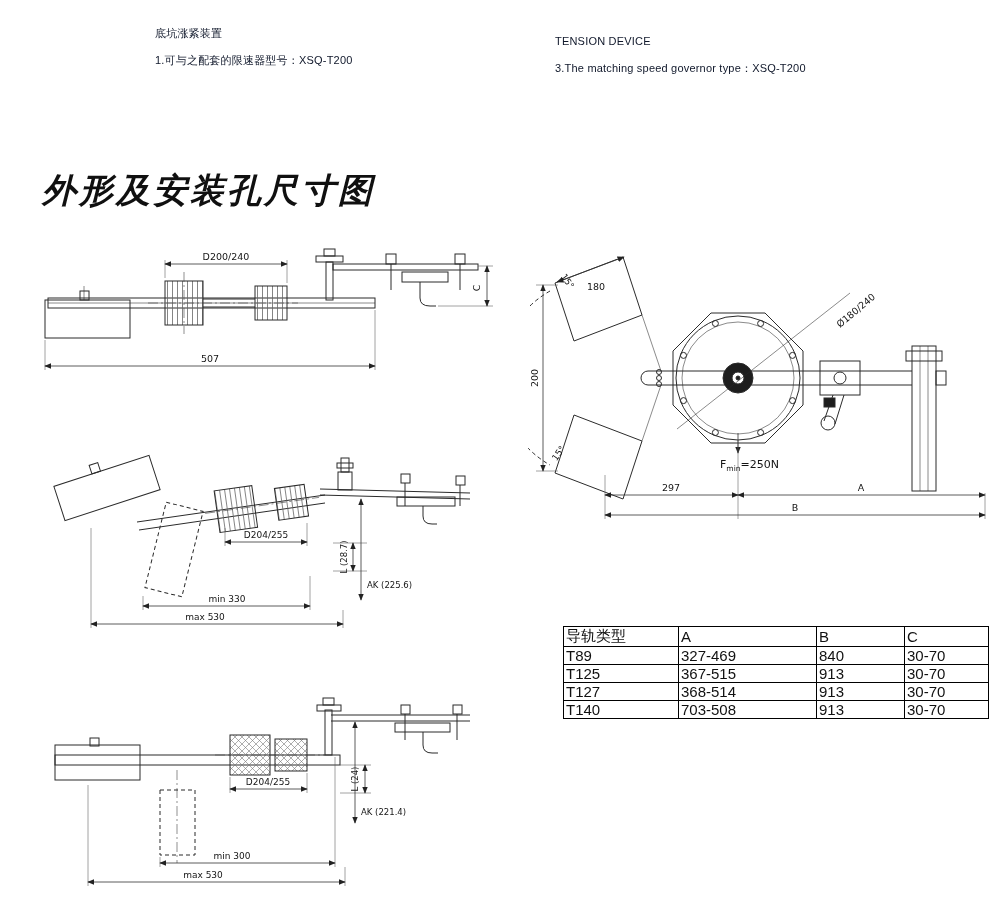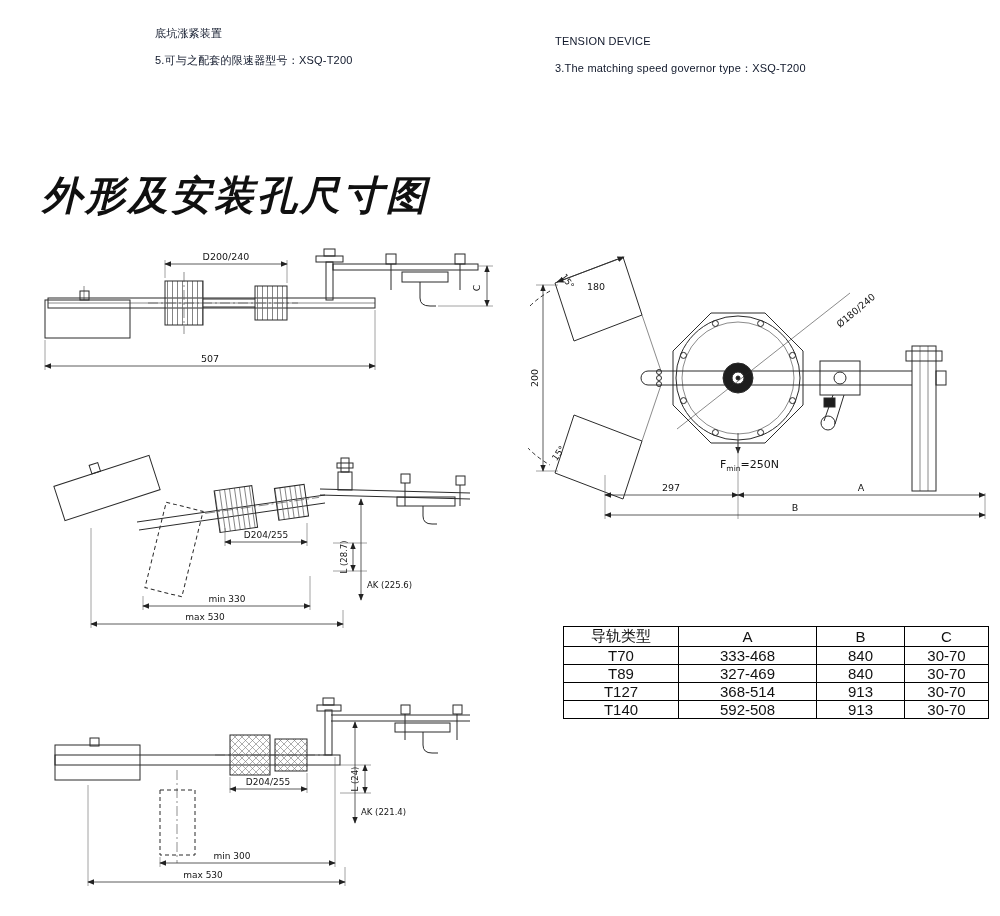--- a/index.html
+++ b/index.html
@@ -1,52 +1,52 @@
 <!DOCTYPE html>
 <html><head>
 <meta charset="utf-8">
 <style>
   *{margin:0;padding:0;box-sizing:border-box}
   html,body{background:#fff}
   body{width:1000px;height:916px;position:relative;font-family:"Liberation Sans",sans-serif;color:#1a1a1a;overflow:hidden}
   .spec-block{position:absolute;font-size:11px;line-height:27px;color:#0f172a;letter-spacing:.2px}
   .spec-cn{left:155px;top:20px}
   .spec-en{left:555px;top:28px}
-  .section-title{position:absolute;left:42px;top:168px;font-family:"DejaVu Serif",serif;font-style:italic;font-weight:700;font-size:40px;letter-spacing:3px;color:#101010}
+  .section-title{position:absolute;left:42px;top:168px;font-family:"DejaVu Serif",serif;font-style:italic;font-weight:700;font-size:34px;letter-spacing:3px;color:#101010}
   .dwg{position:absolute}
   .lbl{fill:#141414;stroke:none;font-family:"DejaVu Sans",sans-serif}
   .dimline{stroke:#333;stroke-width:.8}
   .ext{stroke:#555;stroke-width:.55}
   .cl{stroke:#444;stroke-width:.6;stroke-dasharray:10 3 2 3}
   .dash{stroke-dasharray:4 3}
   .thin{stroke-width:.55}
   .rail-table-wrap{position:absolute;left:563px;top:626px}
   table.rail-table{border-collapse:collapse;table-layout:fixed;width:425px}
-  .rail-table th,.rail-table td{border:1px solid #000;height:15px;text-align:center;vertical-align:middle;font-size:15px;font-weight:400;padding:0 2px;color:#111}
+  .rail-table th,.rail-table td{border:1px solid #000;height:15px;text-align:left;vertical-align:middle;font-size:15px;font-weight:400;padding:0 2px;color:#111}
 </style>
 </head>
 <body>
 
 <svg width="0" height="0" style="position:absolute" aria-hidden="true">
   <defs>
     <marker id="ar" viewBox="0 0 10 10" refX="9" refY="5" markerWidth="9" markerHeight="9" orient="auto-start-reverse">
       <path d="M0,1 L10,5 L0,9 z" fill="#222"></path>
     </marker>
     <pattern id="hatchV" width="5" height="5" patternUnits="userSpaceOnUse">
       <path d="M2.5,0 V5" stroke="#666" stroke-width="0.8"></path>
     </pattern>
     <pattern id="hatchX" width="7" height="7" patternUnits="userSpaceOnUse">
       <path d="M0,0 L7,7 M7,0 L0,7" stroke="#777" stroke-width="0.6"></path>
     </pattern>
   </defs>
 </svg>
 
 <div class="spec-block spec-cn">
   <div>底坑涨紧装置</div>
-  <div>5.可与之配套的限速器型号：XSQ-T200</div>
+  <div>1.可与之配套的限速器型号：XSQ-T200</div>
 </div>
 
 <div class="spec-block spec-en">
   <div>TENSION DEVICE</div>
   <div>3.The matching speed governor type：XSQ-T200</div>
 </div>
 
 <h1 class="section-title">外形及安装孔尺寸图</h1>
 
 <svg class="dwg" style="left:30px;top:248px" width="465" height="130" viewBox="0 0 465 130">
@@ -278,38 +278,38 @@
     <thead>
       <tr>
         <th>导轨类型</th>
         <th>A</th>
         <th>B</th>
         <th>C</th>
       </tr>
     </thead>
     <tbody>
         <tr>
-          <td>T70</td>
-          <td>333-468</td>
+          <td>T89</td>
+          <td>327-469</td>
           <td>840</td>
           <td>30-70</td>
         </tr>
         <tr>
-          <td>T89</td>
-          <td>327-469</td>
-          <td>840</td>
+          <td>T125</td>
+          <td>367-515</td>
+          <td>913</td>
           <td>30-70</td>
         </tr>
         <tr>
           <td>T127</td>
           <td>368-514</td>
           <td>913</td>
           <td>30-70</td>
         </tr>
         <tr>
           <td>T140</td>
-          <td>592-508</td>
+          <td>703-508</td>
           <td>913</td>
           <td>30-70</td>
         </tr>
       </tbody>
   </table>
 </div>
 
 </body></html>

